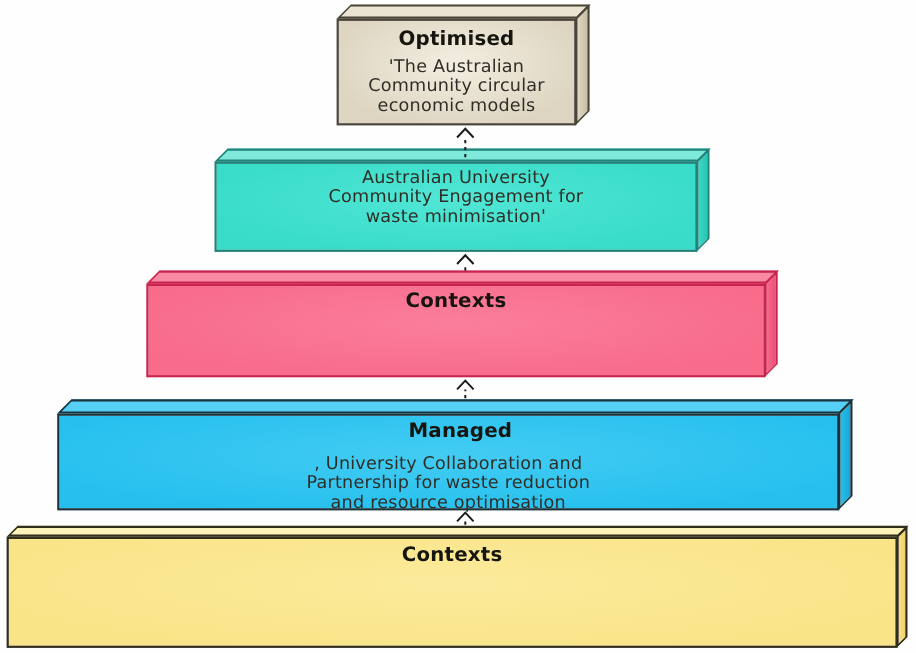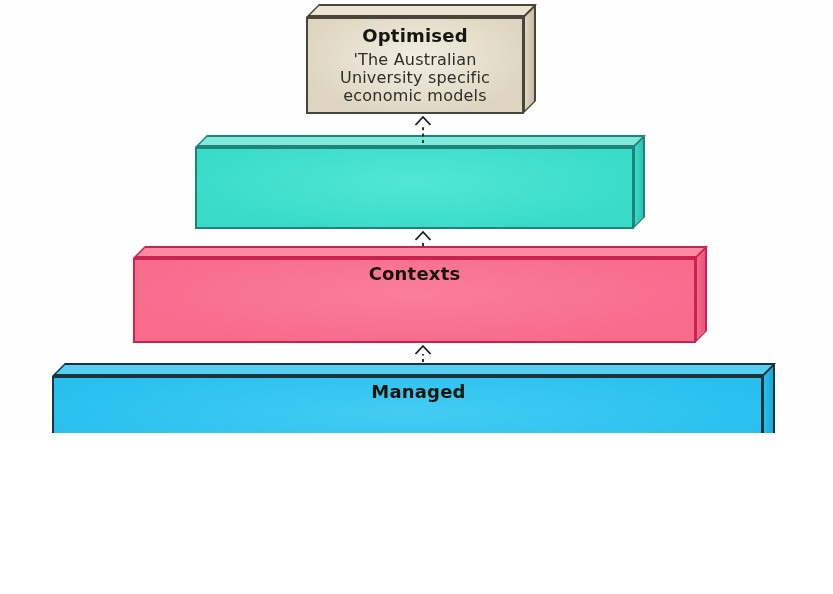--- a/index.html
+++ b/index.html
@@ -1,18 +1,18 @@
 <!DOCTYPE html>
 <html><head>
 <meta charset="utf-8">
 <style>
   html,body{margin:0;padding:0;background:#ffffff;}
   #canvas{
     position:relative;
-    width:833px;height:433px;
+    width:833px;height:594px;
     background:#fefefe;
     font-family:"DejaVu Sans","Liberation Sans",sans-serif;
     overflow:hidden;
   }
   .box{position:absolute;left:var(--x);top:var(--y);width:0;height:0;}
   .face{position:absolute;box-sizing:border-box;border:2px solid var(--bc);}
   .front{
     left:0;top:0;width:var(--w);height:var(--h);
     background:radial-gradient(ellipse at 50% 42%, var(--f1) 0%, var(--f2) 78%);
     display:flex;flex-direction:column;align-items:center;
@@ -61,45 +61,51 @@
 <body>
 
 <div id="canvas">
 
   <div class="box lv0">
     <div class="face top"></div>
     <div class="face side"></div>
     <div class="face front">
       <div class="heading">Optimised</div>
       <div class="body">'The Australian
-University specific
+Community circular
 economic models</div>
     </div>
   </div>
 
   <div class="box lv1">
     <div class="face top"></div>
     <div class="face side"></div>
     <div class="face front">
+      <div class="body">Australian University
+Community Engagement for
+waste minimisation'</div>
     </div>
   </div>
 
   <div class="box lv2">
     <div class="face top"></div>
     <div class="face side"></div>
     <div class="face front">
       <div class="heading">Contexts</div>
     </div>
   </div>
 
   <div class="box lv3">
     <div class="face top"></div>
     <div class="face side"></div>
     <div class="face front">
       <div class="heading">Managed</div>
+      <div class="body">, University Collaboration and
+Partnership for waste reduction
+and resource optimisation</div>
     </div>
   </div>
 
   <div class="box lv4">
     <div class="face top"></div>
     <div class="face side"></div>
     <div class="face front">
       <div class="heading">Contexts</div>
     </div>
   </div>

